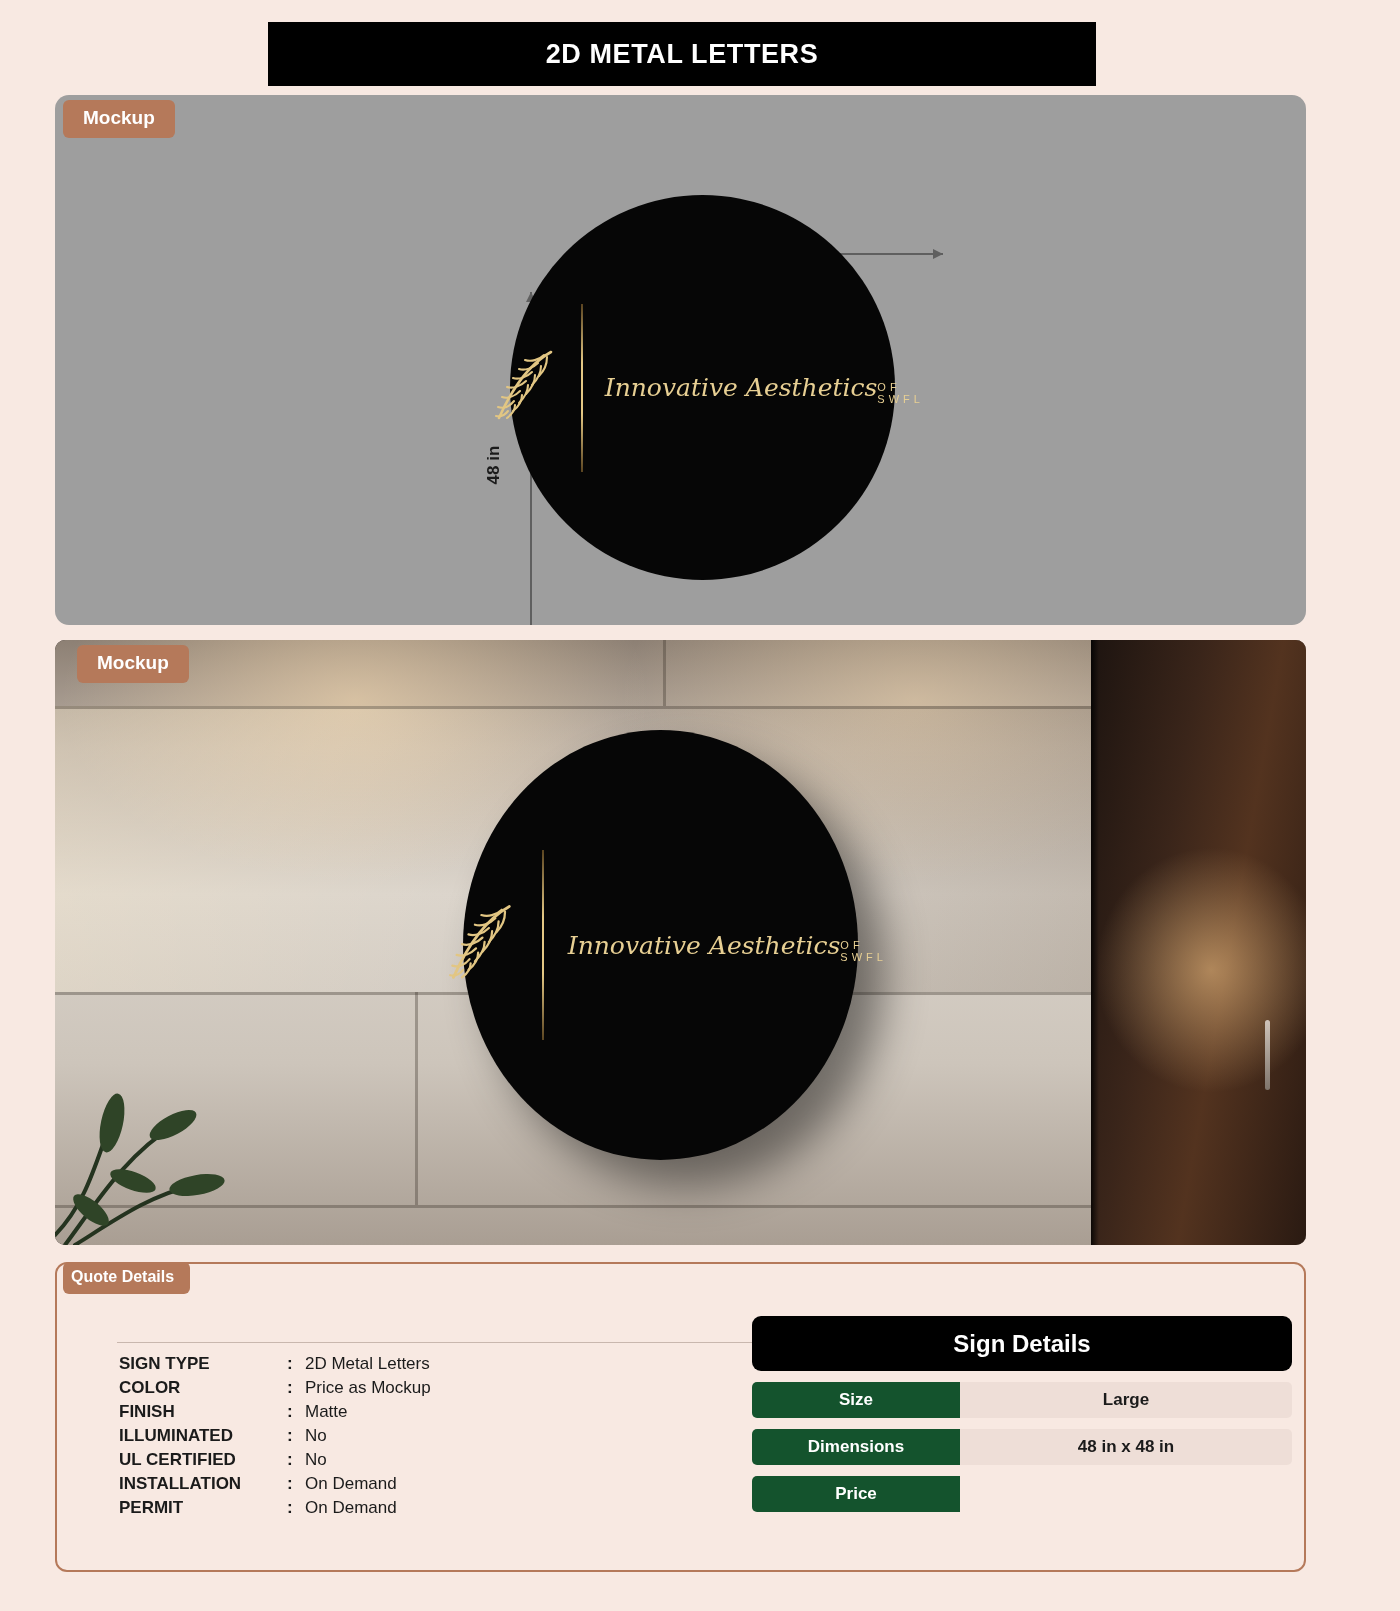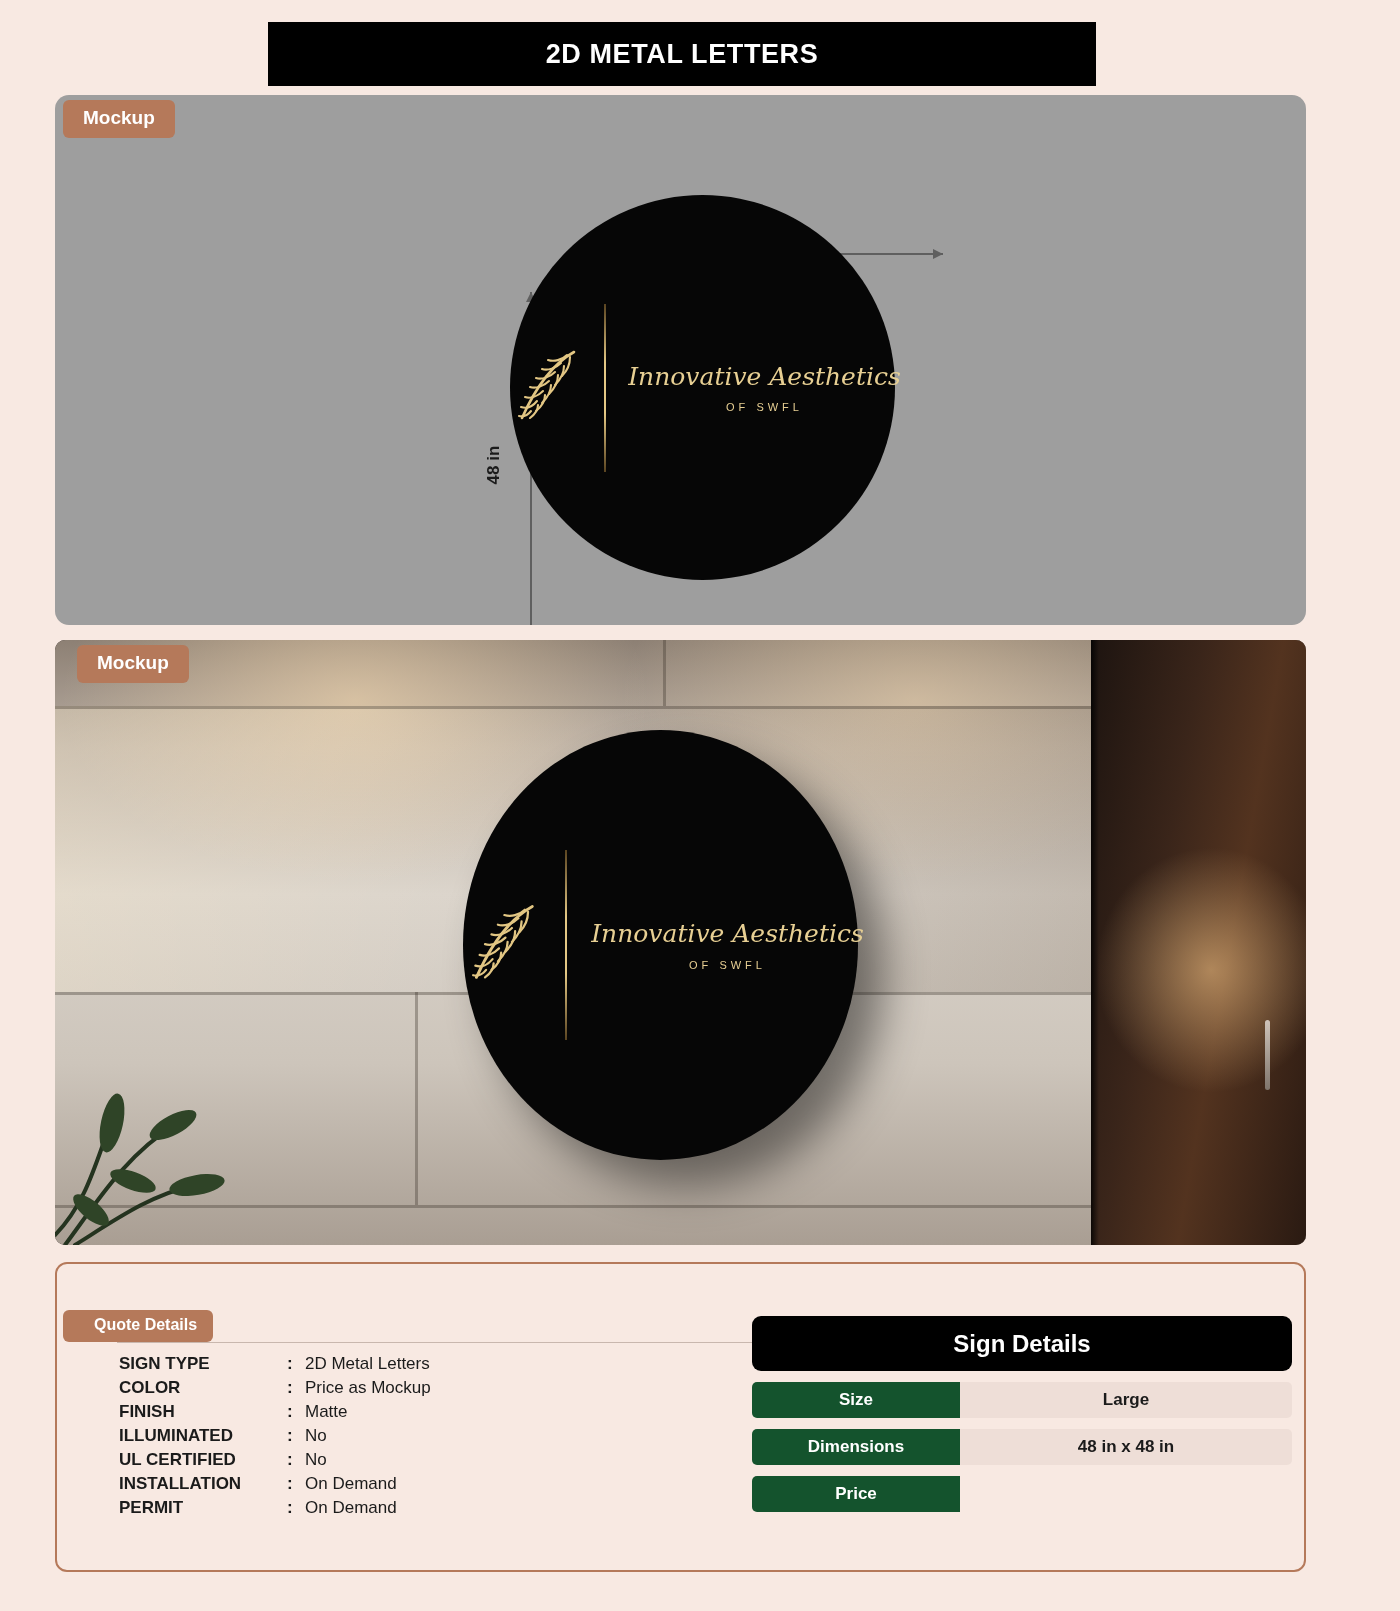--- a/index.html
+++ b/index.html
@@ -79,21 +79,21 @@
   }
   .leaf {
     display: block;
   }
   .divider-line {
     width: 2px;
     background: linear-gradient(to bottom, #5a4420, #e3c784 35%, #e3c784 65%, #5a4420);
   }
   .brand-block {
     display: flex;
-    flex-direction: column;
+    flex-direction: row;
     align-items: center;
     justify-content: flex-end;
   }
   .brand-name {
     font-family: "DejaVu Serif", serif;
     font-style: italic;
     color: #e7cf93;
     white-space: nowrap;
   }
   .brand-sub {
@@ -230,21 +230,21 @@
   .quote-panel {
     position: absolute;
     left: 55px;
     top: 1262px;
     width: 1251px;
     height: 310px;
     border: 2px solid #b5795a;
     border-radius: 12px;
     background: #f8e9e2;
   }
-  .quote-label { left: 63px; top: 1310px; font-size: 16px; padding: 6px 16px 8px 31px; }
+  .quote-label { left: 63px; top: 1262px; font-size: 16px; padding: 6px 16px 8px 8px; }
 
   .customer-name {
     position: absolute;
     left: 60px;
     top: 40px;
     width: 660px;
     text-align: center;
     font-size: 25px;
     font-weight: bold;
     color: #1b1b1b;

